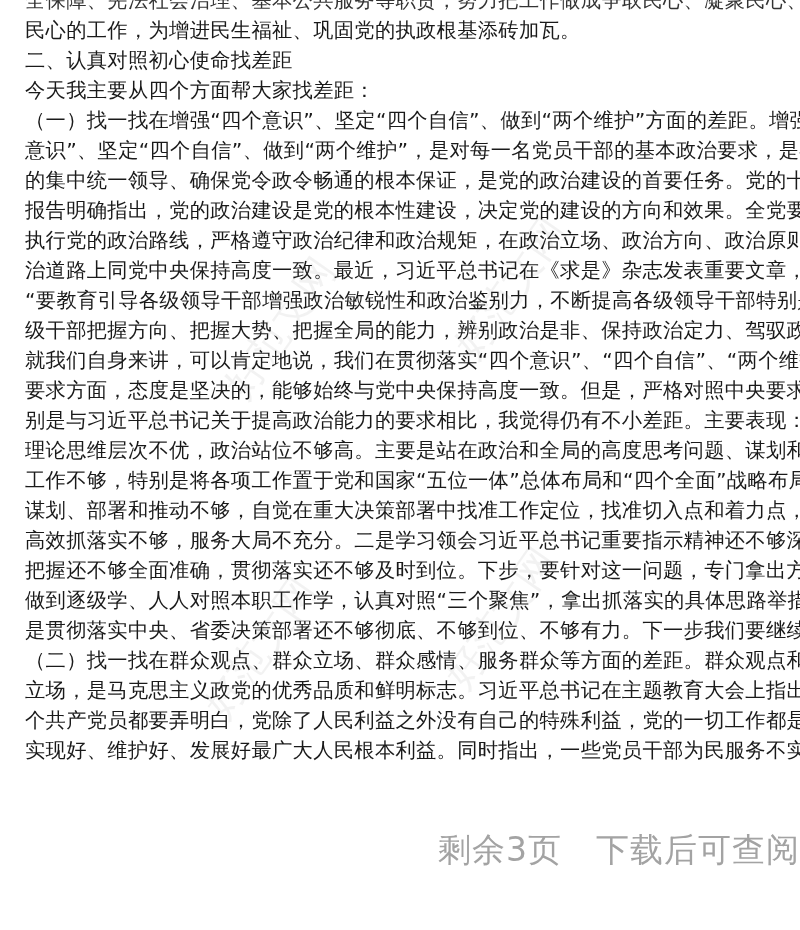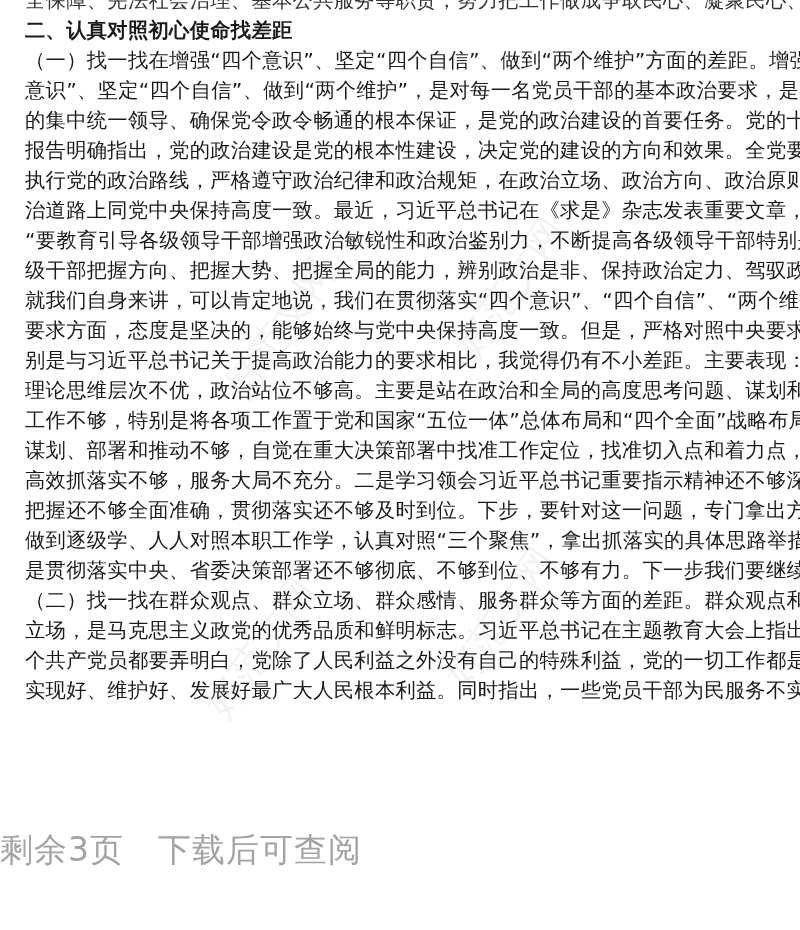--- a/index.html
+++ b/index.html
@@ -1,39 +1,41 @@
 <!DOCTYPE html>
 <html><head>
 <meta charset="utf-8">
 <style>
   html, body { margin: 0; padding: 0; background: #ffffff; }
   body { width: 800px; height: 930px; overflow: hidden; position: relative;
          font-family: "DejaVu Sans", "Liberation Sans", sans-serif; color: #1a1a1a; }
   .doc { position: absolute; left: 25px; top: -15px; width: 754px; }
   .line { font-size: 20.3px; line-height: 30px; height: 30px; white-space: nowrap;
           letter-spacing: 0.3px; overflow: visible; }
-  .heading { font-weight: bold; }
+  .heading { font-weight: normal; }
   .cut { color: #333; }
   .watermark { position: absolute; color: rgba(0,0,0,0.05); font-size: 40px;
                transform: rotate(-55deg); white-space: nowrap; pointer-events: none; }
-  .remaining { position: absolute; left: 0; width: 800px; top: 828px; text-align: left;
+  .remaining { position: absolute; left: 0; width: 800px; top: 828px; text-align: right;
                font-size: 33px; color: #a3a3a3; letter-spacing: 1px; }
   .remaining span + span { margin-left: 34px; }
 </style>
 </head>
 <body>
 
 <div class="watermark" style="left:200px; top:300px;">好范文网</div>
 <div class="watermark" style="left:430px; top:260px;">好范文网</div>
 <div class="watermark" style="left:180px; top:620px;">好范文网</div>
 <div class="watermark" style="left:420px; top:590px;">好范文网</div>
 
 <div class="doc">
   <div class="line cut">全保障、宪法社会治理、基本公共服务等职责，努力把工作做成争取民心、凝聚民心、赢得</div>
+  <div class="line">民心的工作，为增进民生福祉、巩固党的执政根基添砖加瓦。</div>
   <div class="line heading">二、认真对照初心使命找差距</div>
+  <div class="line">今天我主要从四个方面帮大家找差距：</div>
   <div class="line">（一）找一找在增强“四个意识”、坚定“四个自信”、做到“两个维护”方面的差距。增强“四个</div>
   <div class="line">意识”、坚定“四个自信”、做到“两个维护”，是对每一名党员干部的基本政治要求，是确保党</div>
   <div class="line">的集中统一领导、确保党令政令畅通的根本保证，是党的政治建设的首要任务。党的十九大</div>
   <div class="line">报告明确指出，党的政治建设是党的根本性建设，决定党的建设的方向和效果。全党要坚定</div>
   <div class="line">执行党的政治路线，严格遵守政治纪律和政治规矩，在政治立场、政治方向、政治原则、政</div>
   <div class="line">治道路上同党中央保持高度一致。最近，习近平总书记在《求是》杂志发表重要文章，强调</div>
   <div class="line">“要教育引导各级领导干部增强政治敏锐性和政治鉴别力，不断提高各级领导干部特别是高</div>
   <div class="line">级干部把握方向、把握大势、把握全局的能力，辨别政治是非、保持政治定力、驾驭政治局</div>
   <div class="line">就我们自身来讲，可以肯定地说，我们在贯彻落实“四个意识”、“四个自信”、“两个维护”政治</div>
   <div class="line">要求方面，态度是坚决的，能够始终与党中央保持高度一致。但是，严格对照中央要求，特</div>

